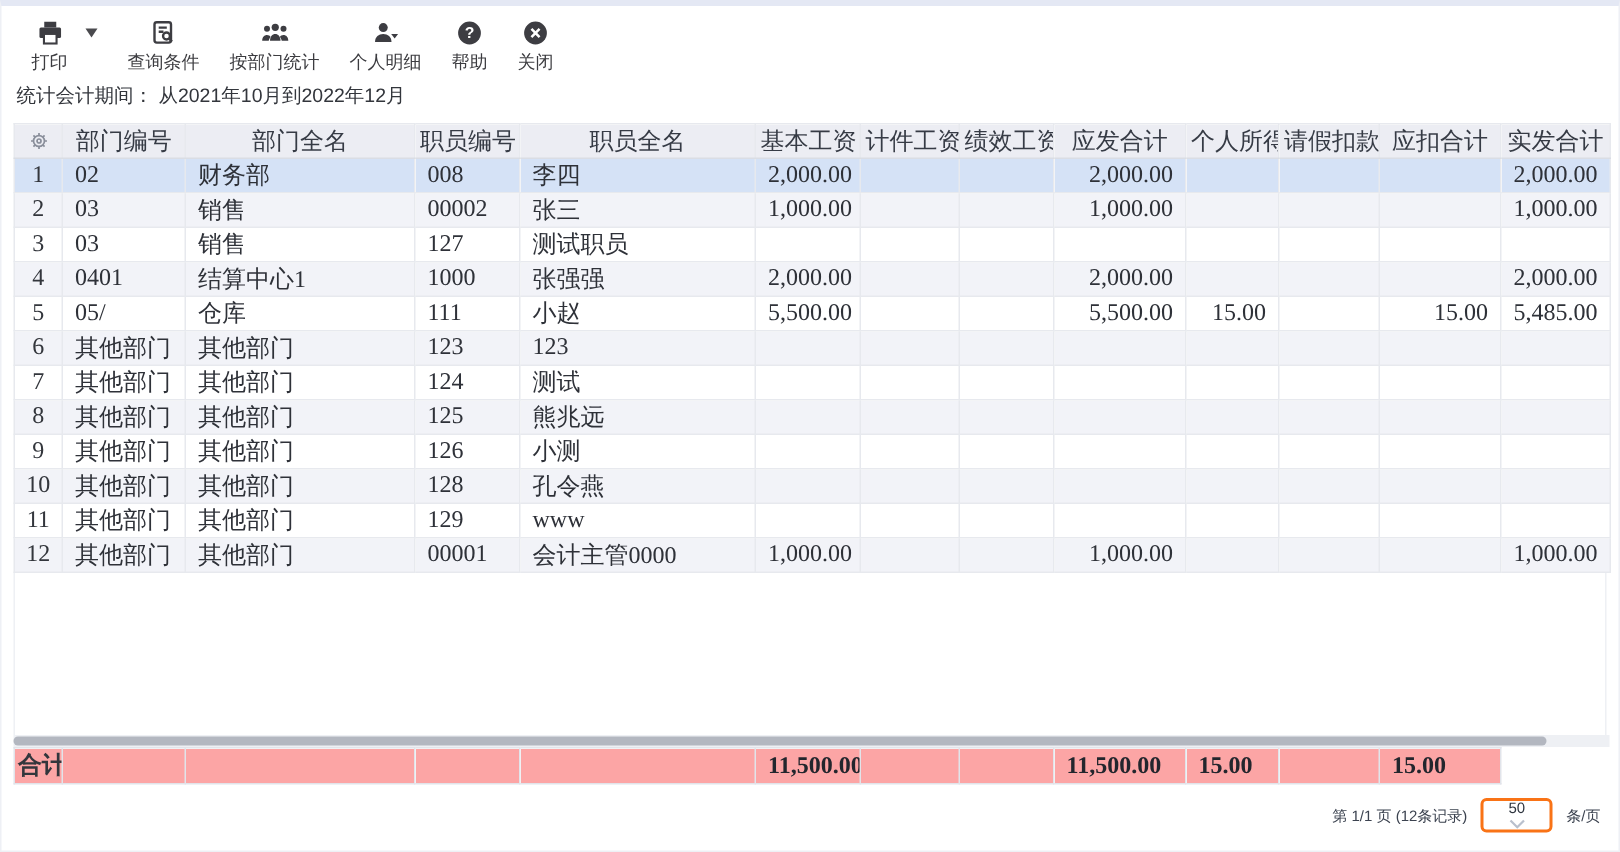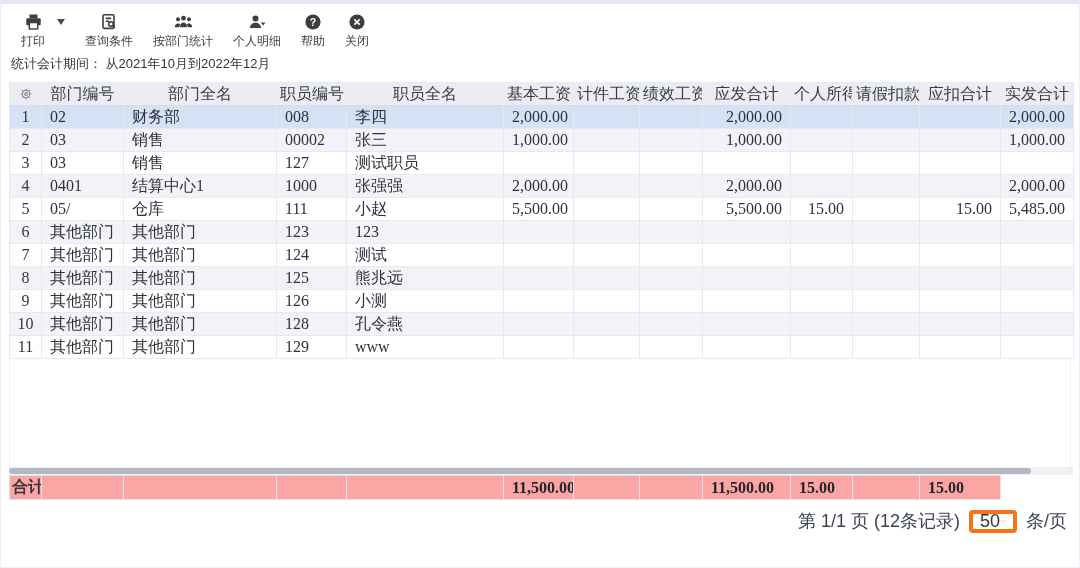--- a/index.html
+++ b/index.html
@@ -47,25 +47,25 @@
   .hscroll .thumb { position:absolute; left:0; top:1px; height:6px; width:1022px;
                     background:#b3b7c0; border-radius:3px; }
 
   .footer-table td { background:#fca5a5; font-weight:bold; color:#23262d; height:24px;
                      border:1px solid #e1e4ea; }
   .footer-table td:first-child { text-align:center; padding:0 2px; }
   .footer-table td:nth-child(n+6) { text-align:left; }
 
   
   .pagination { display:flex; justify-content:flex-end; align-items:center; gap:9px;
-                margin:9px 12px 0 0; font-size:18px; color:#3c4350; }
-  .page-size-select { width:48px; height:23px; border:4px solid #f97316; border-radius:4px;
+                margin:9px 12px 0 0; font-size:10px; color:#3c4350; }
+  .page-size-select { width:48px; height:23px; border:2px solid #f97316; border-radius:4px;
                       background:#fff; display:flex; align-items:center;
                       justify-content:space-between; padding:0 7px; cursor:pointer;
-                      color:#2f3640; }
+                      color:#2f3640;flex-direction:column; }
   svg { display:block; }
 </style>
 </head>
 <body>
 
 <div class="window">
 
   <div class="toolbar">
     <div class="tool">
       <span class="ticon">
@@ -342,20 +342,35 @@
             <td>www</td>
             <td></td>
             <td></td>
             <td></td>
             <td></td>
             <td></td>
             <td></td>
             <td></td>
             <td></td>
           </tr>
+          <tr>
+            <td>12</td>
+            <td>其他部门</td>
+            <td>其他部门</td>
+            <td>00001</td>
+            <td>会计主管0000</td>
+            <td>1,000.00</td>
+            <td></td>
+            <td></td>
+            <td>1,000.00</td>
+            <td></td>
+            <td></td>
+            <td></td>
+            <td>1,000.00</td>
+          </tr>
         </tbody>
     </table>
 
     <div class="spacer"></div>
 
     <div class="hscroll">
       <div class="thumb"></div>
     </div>
 
     <table class="footer-table">

